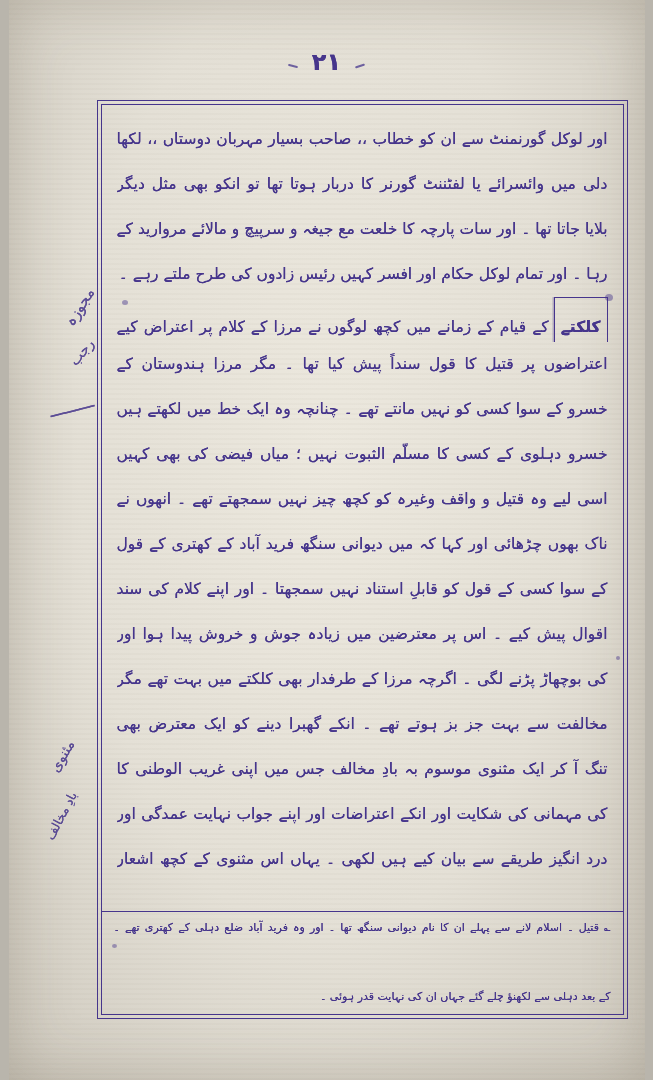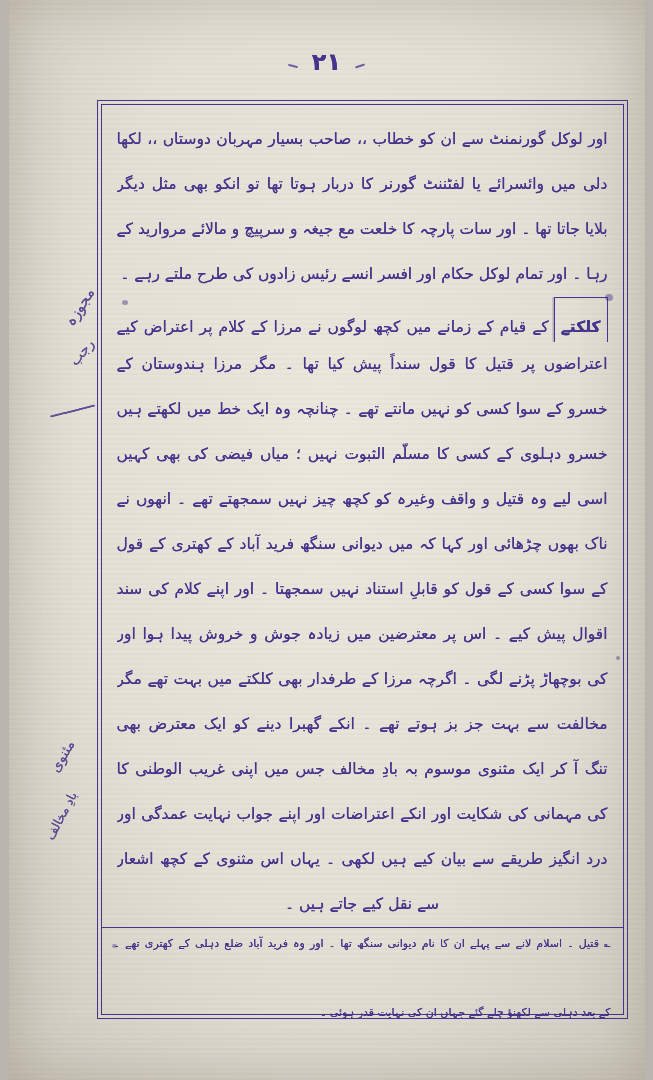--- a/index.html
+++ b/index.html
@@ -127,21 +127,21 @@
       <div class="line">
           <span class="line-text">اور لوکل گورنمنٹ سے ان کو خطاب ،، صاحب بسیار مہربان دوستاں ،، لکھا جاتا تھا ۔ اور جب کبھی</span>
         </div>
           <div class="line">
           <span class="line-text">دلی میں وائسرائے یا لفٹننٹ گورنر کا دربار ہوتا تھا تو انکو بھی مثل دیگر رؤسا و عمائدِ شہر کے</span>
         </div>
           <div class="line">
           <span class="line-text">بلایا جاتا تھا ۔ اور سات پارچہ کا خلعت مع جیغہ و سرپیچ و مالائے مروارید کے انکو برابر ملتا</span>
         </div>
           <div class="line para-end">
-          <span class="line-text">رہا ۔ اور تمام لوکل حکام اور افسر انسے رئیس زادوں کی طرح ملتے رہے ۔</span>
+          <span class="line-text">رہا ۔ اور تمام لوکل حکام اور افسر کہیں رئیس زادوں کی طرح ملتے رہے ۔</span>
         </div>
           <div class="line">
           <span class="lead">کلکتے</span><span class="line-text">کے قیام کے زمانے میں کچھ لوگوں نے مرزا کے کلام پر اعتراض کیے تھے اور اپنے</span>
         </div>
           <div class="line">
           <span class="line-text">اعتراضوں پر قتیل کا قول سنداً پیش کیا تھا ۔ مگر مرزا ہندوستان کے فارسی گو شاعروں میں</span>
         </div>
           <div class="line">
           <span class="line-text">خسرو کے سوا کسی کو نہیں مانتے تھے ۔ چنانچہ وہ ایک خط میں لکھتے ہیں ،، اہلِ ہند میں سوائے</span>
         </div>
@@ -167,23 +167,20 @@
           <span class="line-text">مخالفت سے بہت جز بز ہوتے تھے ۔ انکے گھبرا دینے کو ایک معترض بھی کافی تھا ۔ انھوں نے</span>
         </div>
           <div class="line">
           <span class="line-text">تنگ آ کر ایک مثنوی موسوم بہ بادِ مخالف جس میں اپنی غریب الوطنی کا ذکر اور اہلِ کلکتہ</span>
         </div>
           <div class="line">
           <span class="line-text">کی مہمانی کی شکایت اور انکے اعتراضات اور اپنے جواب نہایت عمدگی اور صفائی اور</span>
         </div>
           <div class="line">
           <span class="line-text">درد انگیز طریقے سے بیان کیے ہیں لکھی ۔ یہاں اس مثنوی کے کچھ اشعار مختلف مقامات</span>
-        </div>
-          <div class="line center-last">
-          <span class="line-text">سے نقل کیے جاتے ہیں ۔</span>
         </div>
         </div>
 
       <div class="footnote">
 
       <div class="fn-line">
           <span>؎ قتیل ۔ اسلام لانے سے پہلے ان کا نام دیوانی سنگھ تھا ۔ اور وہ فرید آباد ضلع دہلی کے کھتری تھے ۔ مسلمان ہونے</span>
         </div>
           <div class="fn-line fn-last">
           <span>کے بعد دہلی سے لکھنؤ چلے گئے جہاں ان کی نہایت قدر ہوئی ۔</span>

